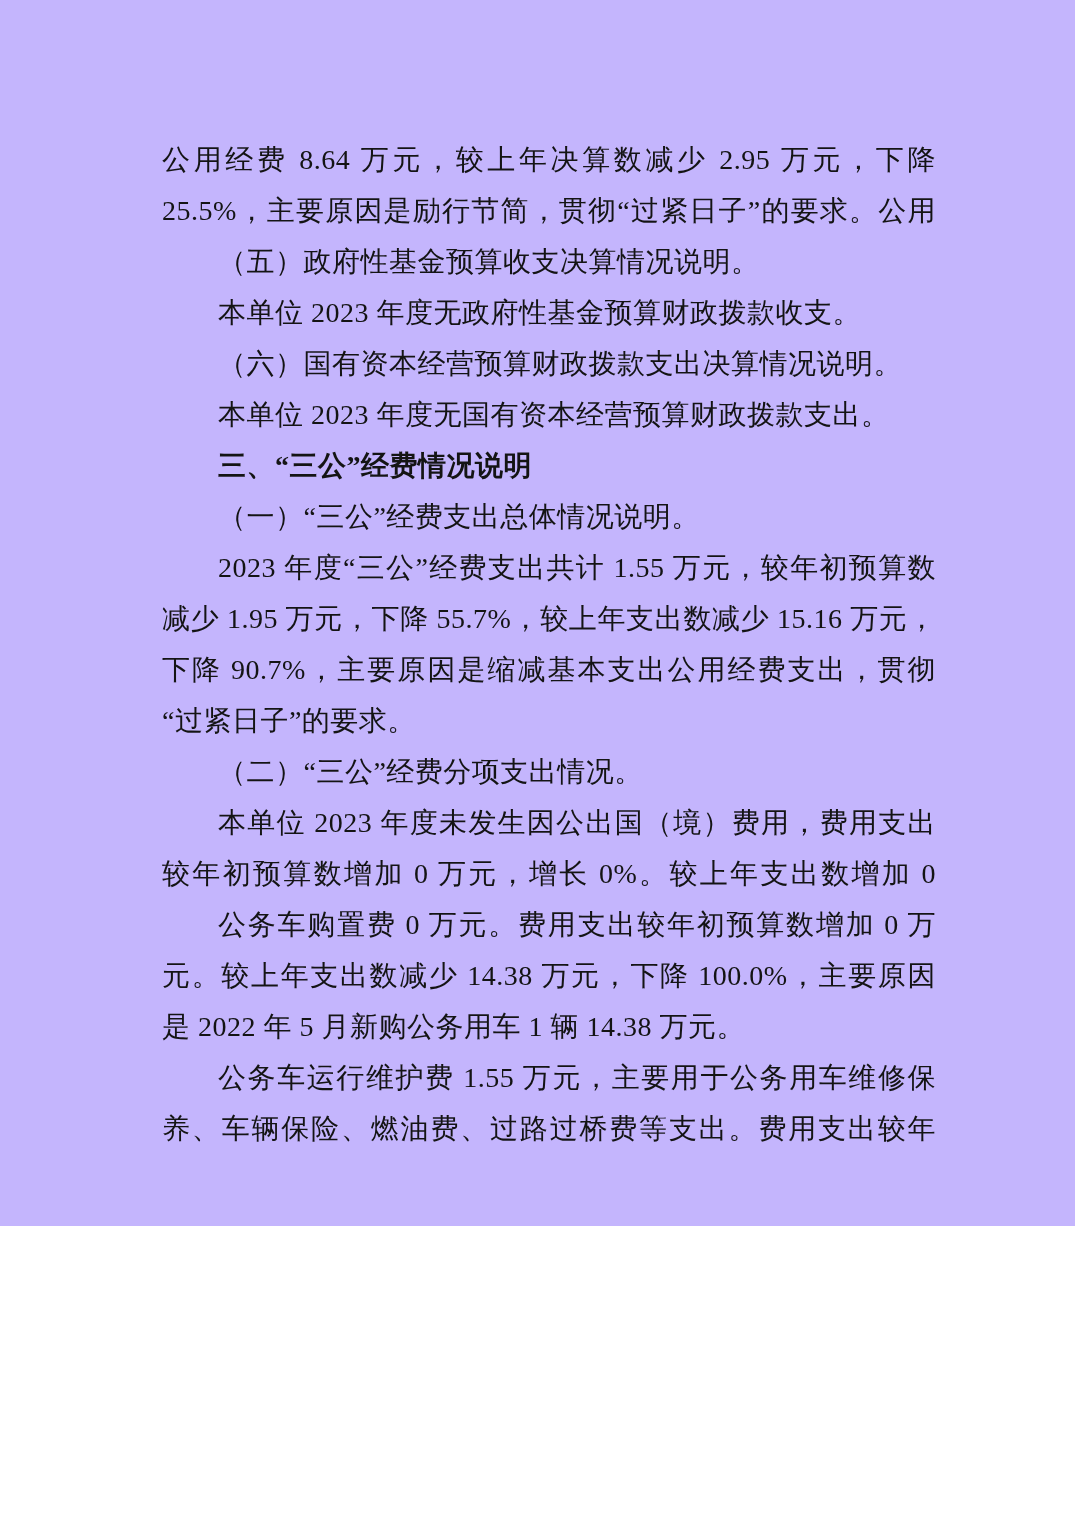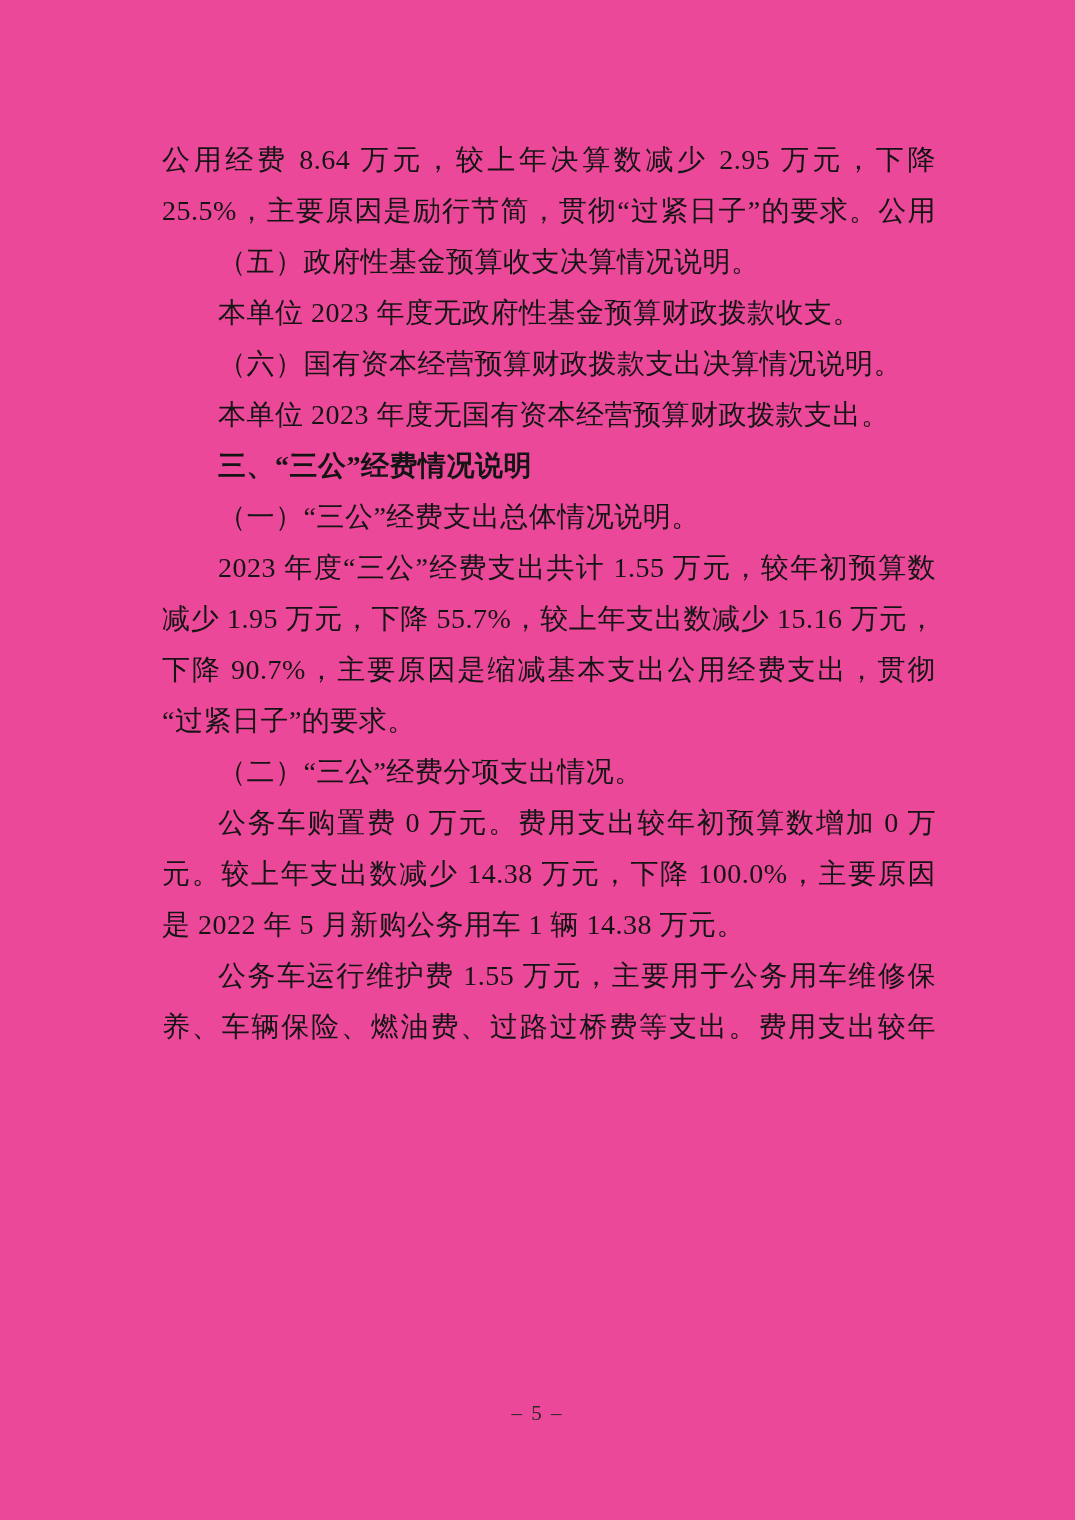--- a/index.html
+++ b/index.html
@@ -3,22 +3,22 @@
 <meta charset="utf-8">
 <style>
   html, body {
     margin: 0;
     padding: 0;
     background: #ffffff;
   }
   .page {
     position: relative;
     width: 1075px;
-    height: 1520px;
-    background: #ec4899;
+    height: 1226px;
+    background: #c4b5fd;
     overflow: hidden;
     font-family: "Liberation Serif", "DejaVu Serif", serif;
     color: #141414;
   }
   .text-block {
     position: absolute;
     left: 162px;
     top: 134px;
     width: 774px;
   }
@@ -64,20 +64,22 @@
       <div class="line indent">本单位 2023 年度无政府性基金预算财政拨款收支。</div>
       <div class="line indent">（六）国有资本经营预算财政拨款支出决算情况说明。</div>
       <div class="line indent">本单位 2023 年度无国有资本经营预算财政拨款支出。</div>
       <div class="line indent bold">三、“三公”经费情况说明</div>
       <div class="line indent">（一）“三公”经费支出总体情况说明。</div>
       <div class="line indent fill">2023 年度“三公”经费支出共计 1.55 万元，较年初预算数</div>
       <div class="line fill">减少 1.95 万元，下降 55.7%，较上年支出数减少 15.16 万元，</div>
       <div class="line fill">下降 90.7%，主要原因是缩减基本支出公用经费支出，贯彻</div>
       <div class="line">“过紧日子”的要求。</div>
       <div class="line indent">（二）“三公”经费分项支出情况。</div>
+      <div class="line indent fill">本单位 2023 年度未发生因公出国（境）费用，费用支出</div>
+      <div class="line fill">较年初预算数增加 0 万元，增长 0%。较上年支出数增加 0</div>
       <div class="line indent fill">公务车购置费 0 万元。费用支出较年初预算数增加 0 万</div>
       <div class="line fill">元。较上年支出数减少 14.38 万元，下降 100.0%，主要原因</div>
       <div class="line">是 2022 年 5 月新购公务用车 1 辆 14.38 万元。</div>
       <div class="line indent fill">公务车运行维护费 1.55 万元，主要用于公务用车维修保</div>
       <div class="line fill">养、车辆保险、燃油费、过路过桥费等支出。费用支出较年</div>
     </div>
   <div class="footer">– 5 –</div>
 </div>
 
 </body></html>

